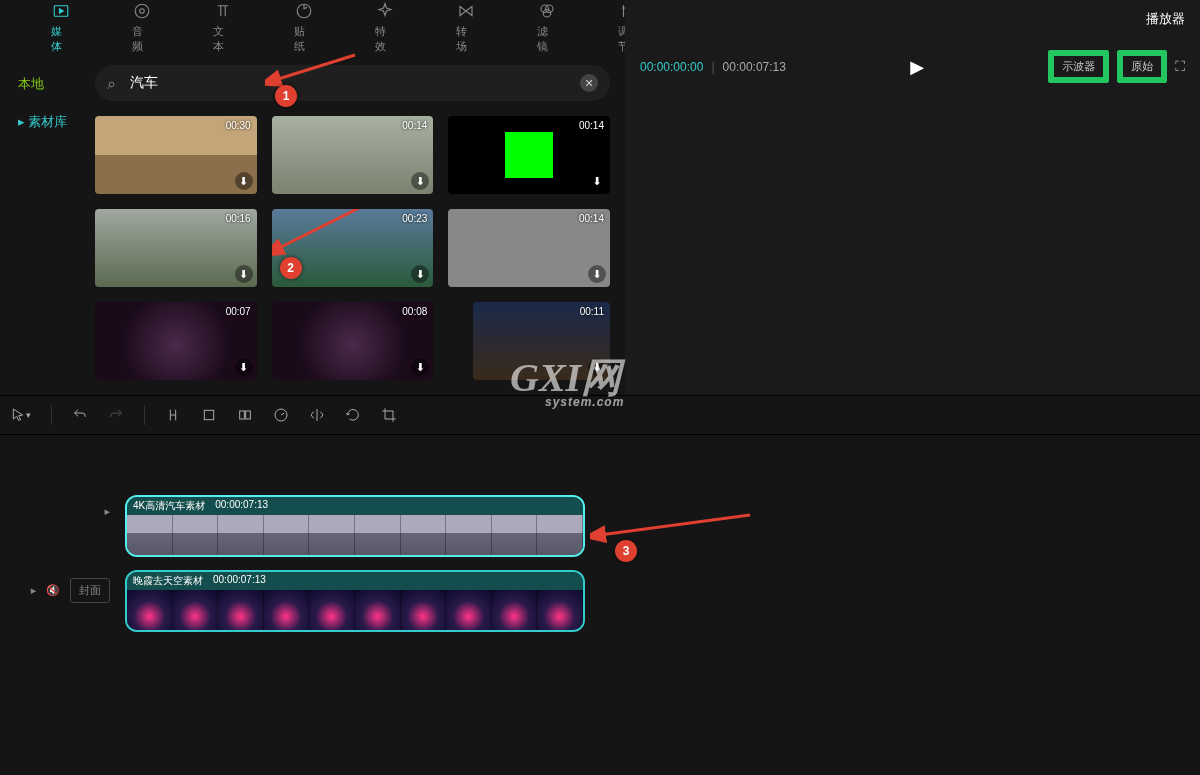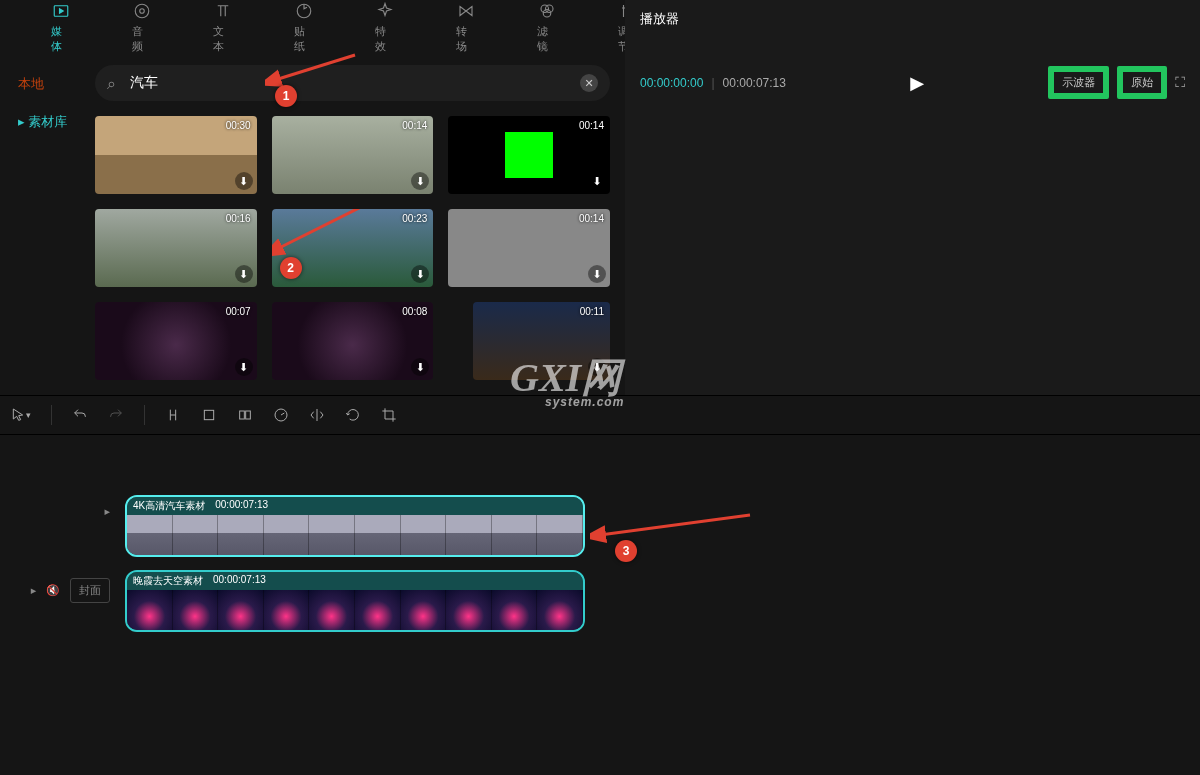--- a/index.html
+++ b/index.html
@@ -7,21 +7,21 @@
 .app { display: flex; flex-direction: column; height: 100%; }
 .top { display: flex; height: 395px; }
 .media-panel { width: 625px; background: #151515; display: flex; flex-direction: column; }
 .tabs { display: flex; height: 55px; padding: 0 10px; gap: 20px; align-items: center; }
 .tab { display: flex; flex-direction: column; align-items: center; gap: 3px; color: #888; cursor: pointer; font-size: 11px; margin-left: 41px; }
 .tab.active { color: #3cc; }
 .tab-icon { width: 20px; height: 20px; display: flex; align-items: center; justify-content: center; }
 .tab-icon svg { width: 18px; height: 18px; stroke: currentColor; fill: none; stroke-width: 1.5; }
 .media-body { display: flex; flex: 1; }
 .sidebar { width: 95px; padding-top: 10px; }
-.side-item { padding: 10px 18px; font-size: 13px; color: #c2410c; cursor: pointer; }
+.side-item { padding: 10px 18px; font-size: 13px; color: #84cc16; cursor: pointer; }
 .side-item.active { color: #3cc; }
 .side-item.active::before { content: "▸ "; }
 .main-col { flex: 1; padding: 10px 15px 0 0; }
 .search-row { position: relative; margin-bottom: 15px; }
 .search { width: 100%; background: #1f1f1f; border: none; border-radius: 20px; padding: 10px 40px 10px 35px; color: #fff; font-size: 14px; outline: none; }
 .search-icon { position: absolute; left: 12px; top: 10px; color: #888; }
 .clear-icon { position: absolute; right: 12px; top: 9px; width: 18px; height: 18px; background: #444; border-radius: 50%; color: #ccc; display: flex; align-items: center; justify-content: center; font-size: 11px; cursor: pointer; }
 .thumbs { display: grid; grid-template-columns: repeat(3, 1fr); gap: 15px; }
 .thumb { position: relative; height: 78px; border-radius: 4px; overflow: hidden; }
 .thumb .dur { position: absolute; top: 4px; right: 6px; font-size: 10px; color: #fff; text-shadow: 0 0 3px #000; }
@@ -29,21 +29,21 @@
 .t1 { background: linear-gradient(#c4a57a 50%, #8a6f4a 50%); }
 .t2 { background: linear-gradient(#a8b0a0, #7a8270); }
 .t3 { background: #000; }
 .t3::after { content: ""; position: absolute; left: 35%; top: 20%; width: 30%; height: 60%; background: #0f0; }
 .t4 { background: linear-gradient(#a0a8a0, #5a6a50); }
 .t5 { background: linear-gradient(#5a7a9a, #2a5a3a); }
 .t6 { background: #888; }
 .t7, .t8 { background: radial-gradient(circle at 50% 55%, #4a2a4a 0%, #1a0a1a 60%); }
 .t9 { background: linear-gradient(#1a2a4a, #3a2a1a); margin-left: 25px; }
 .player-panel { flex: 1; background: #1a1a1a; display: flex; flex-direction: column; padding: 10px 15px; }
-.player-title { font-size: 13px; color: #fff; margin-bottom: 26px; }
+.player-title { font-size: 13px; color: #fff; margin-bottom: 10px; text-align: right; }
 .preview { flex: 1; background: linear-gradient(#c8d0c8 0%, #c8d0c8 35%, #5a7a4a 35%, #6a8a5a 70%, #888 70%, #777 100%); position: relative; border: 1px solid #fff; display: flex; align-items: center; justify-content: center; }
 .car-body { position: absolute; width: 260px; height: 180px; background: #2a2a2a; border-radius: 10px; top: 60px; }
 .car-grill { position: absolute; width: 200px; height: 70px; background: #1a1a1a; border-radius: 6px; top: 140px; left: 30px; display: flex; align-items: center; justify-content: space-between; padding: 0 15px; }
 .headlight { width: 42px; height: 42px; border-radius: 50%; border: 4px solid #fff; background: #1a1a1a; }
 .plate { position: absolute; top: 200px; width: 90px; height: 20px; background: #ffdd44; color: #000; font-size: 10px; font-weight: bold; display: flex; align-items: center; justify-content: center; border-radius: 2px; }
 .handle { position: absolute; width: 10px; height: 10px; background: #fff; }
 .h-tl { top: -5px; left: -5px; } .h-tr { top: -5px; right: -5px; }
 .h-bl { bottom: -5px; left: -5px; } .h-br { bottom: -5px; right: -5px; }
 .player-controls { display: flex; align-items: center; padding: 12px 0 0; gap: 8px; font-size: 12px; }
 .time-curr { color: #3cc; }

